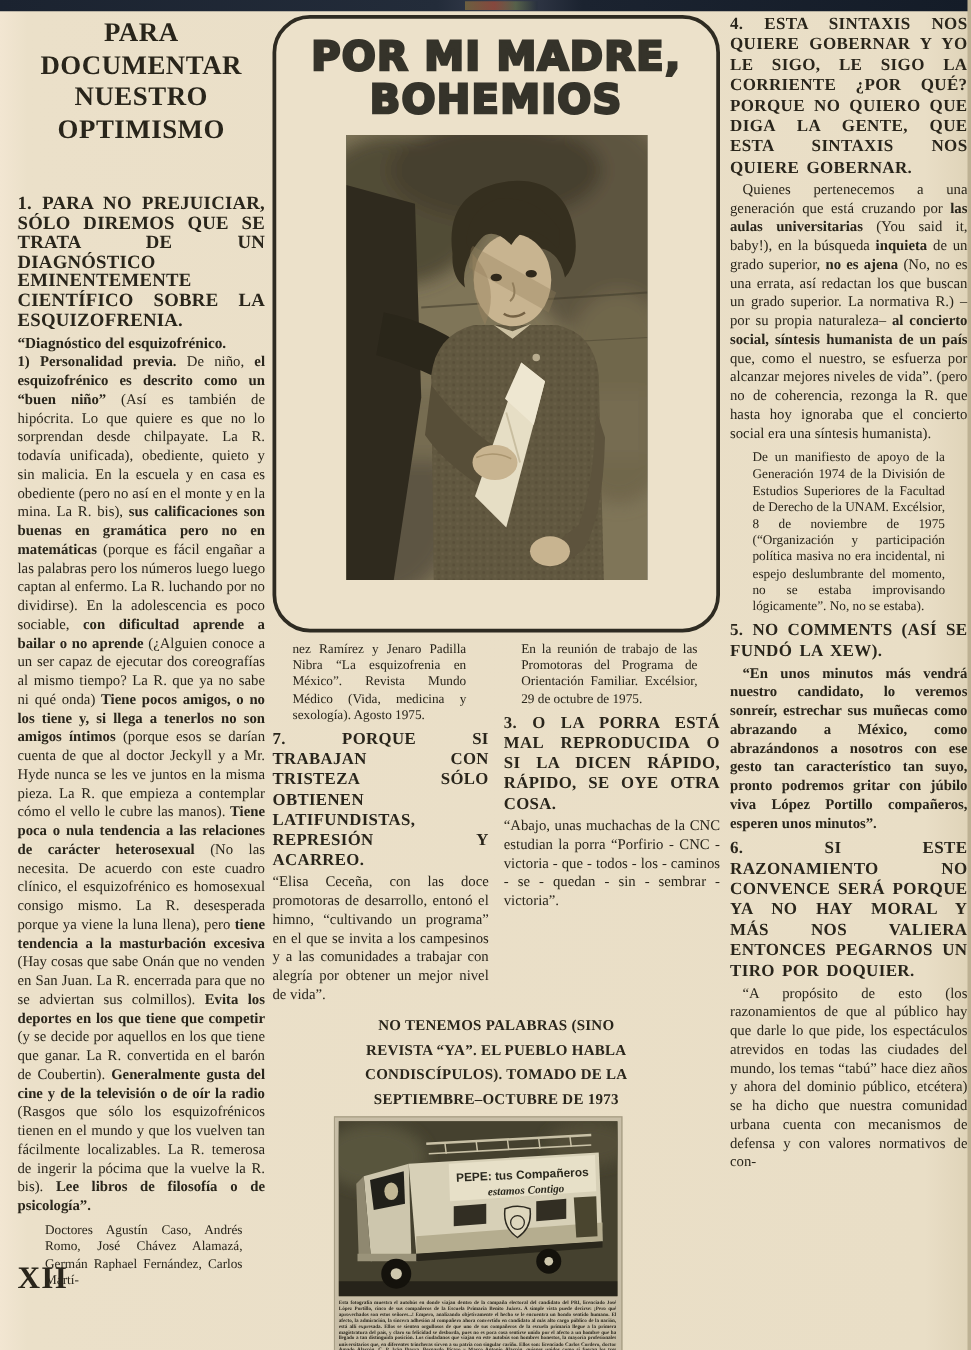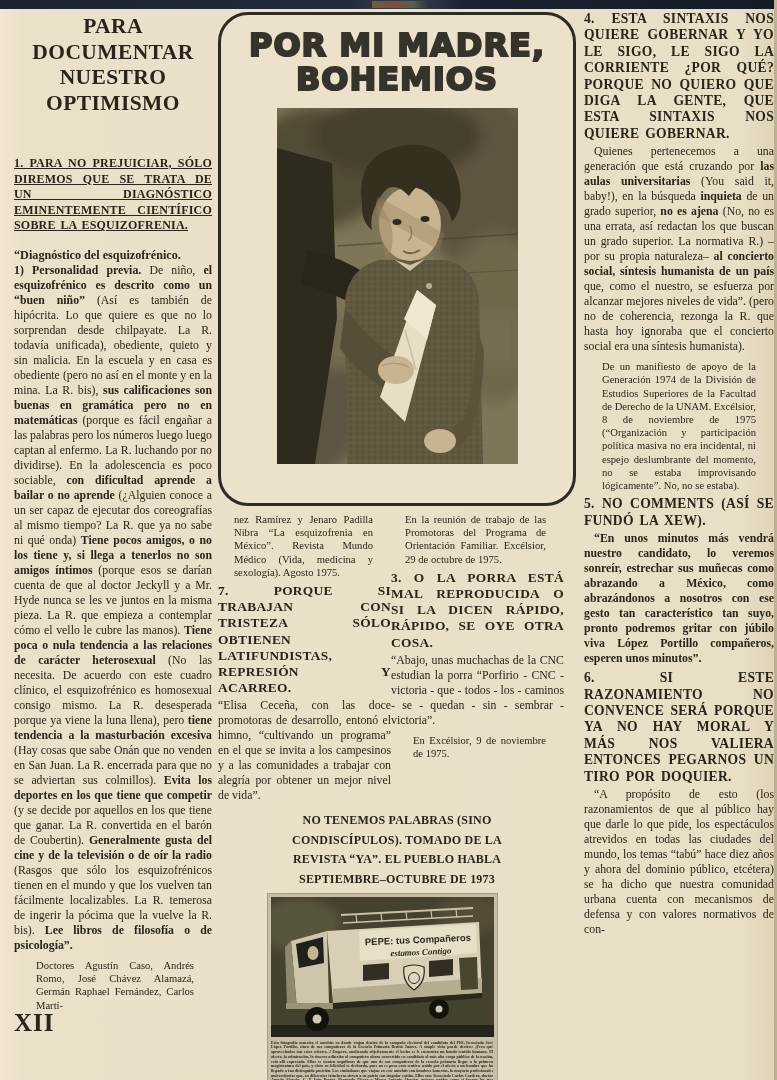--- a/index.html
+++ b/index.html
@@ -8,34 +8,34 @@
     position:relative;width:777px;height:1080px;overflow:hidden;
     background:linear-gradient(90deg,#f2e6d2 0px,#ebe0c9 22px,#e9dec6 740px,#dfd3b8 777px);
     font-family:"Liberation Serif","DejaVu Serif",serif;color:#29251b;
   }
   .top-edge{position:absolute;top:0;left:0;width:777px;height:9px;background:linear-gradient(90deg,#1b2330 0%,#232c3a 45%,#3a4050 52%,#1b2330 60%,#141c28 100%);}
   .top-edge .fleck{position:absolute;top:1px;left:372px;width:58px;height:7px;background:linear-gradient(90deg,#7b6a3f,#9a4a3a 40%,#5e6a4a 70%,#28303e);opacity:.8;}
 
   
   .col-left{position:absolute;left:14px;top:14px;width:198px;}
   .left-title{font-weight:bold;font-size:21.5px;line-height:25.5px;text-align:center;letter-spacing:.4px;margin:0 0 40px 0;}
-  .intro{font-weight:bold;font-size:12px;line-height:15.6px;text-align:justify;letter-spacing:.2px;word-spacing:1.5px;margin:0 0 14px 0;text-decoration:underline;}
+  .intro{font-weight:bold;font-size:15px;line-height:15.6px;text-align:justify;letter-spacing:.2px;word-spacing:1.5px;margin:0 0 2px 0;}
   .subhead{font-weight:bold;font-size:12.2px;line-height:15px;margin:0;}
   .runtext{font-size:11.8px;line-height:15px;text-align:justify;margin:0;}
   .runtext .bseg{font-weight:bold;}
   .credit{font-size:10.6px;line-height:13.2px;text-align:justify;margin:6px 0 0 22px;padding-right:18px;}
   .page-num{position:absolute;left:14px;top:1009px;font-weight:bold;font-size:25px;letter-spacing:1px;}
 
   
   .col-center{position:absolute;left:218px;top:12px;width:358px;}
   .feature-box{width:358px;height:494px;border:3px solid #2e2b22;border-radius:30px;background:#ece1ca;}
   .headline{margin-top:13px;text-align:center;font-family:"DejaVu Sans","Liberation Sans",sans-serif;
     font-weight:900;font-size:32px;line-height:34px;color:#35332a;-webkit-text-stroke:2.1px #35332a;letter-spacing:1px;}
   .photo-frame{width:241px;height:356px;margin:12px auto 0 auto;background:#57503c;overflow:hidden;}
-  .two-col{display:flex;margin-top:7px;}
+  .two-col{display:flex;gap:12px;margin-top:7px;}
   .sub-col{width:173px;}
   .sechead{font-weight:bold;font-size:13.4px;line-height:16.2px;text-align:justify;letter-spacing:.3px;word-spacing:2px;margin:4px 0 2px 0;}
   .body-p{font-size:11.8px;line-height:15px;text-align:justify;margin:0;}
   .body-p .bseg{font-weight:bold;}
   .banner{margin-top:8px;text-align:center;font-weight:bold;font-size:12px;line-height:19.5px;letter-spacing:.2px;}
   .clipping{margin:4px 0 0 49px;width:231px;background:#c8bea7;padding:4px 4px 2px 4px;box-shadow:0 0 0 1px #a79d84 inset;}
   .bus-frame{width:223px;height:140px;background:#45412f;}
   .bus-caption-outer{width:222px;height:46px;overflow:hidden;margin-top:3px;}
   .bus-caption{width:444px;transform:scale(.5);transform-origin:0 0;font-weight:bold;
     font-size:8.2px;line-height:9.4px;text-align:justify;color:#2a261c;margin:0;}
@@ -132,28 +132,27 @@
     <div class="two-col">
       <div class="sub-col">
         <p class="credit" style="margin-left:16px;margin-top:0;">nez Ramírez y Jenaro Padilla Nibra “La esquizofrenia en México”. Revista Mundo Médico (Vida, medicina y sexología). Agosto 1975.</p>
         <p class="sechead">7. PORQUE SI TRABAJAN CON TRISTEZA SÓLO OBTIENEN LATIFUNDISTAS, REPRESIÓN Y ACARREO.</p>
         <p class="body-p">“Elisa Ceceña, con las doce promotoras de desarrollo, entonó el himno, “cultivando un programa” en el que se invita a los campesinos y a las comunidades a trabajar con alegría por obtener un mejor nivel de vida”.</p>
       </div>
       <div class="sub-col">
         <p class="credit" style="margin-left:14px;margin-top:0;">En la reunión de trabajo de las Promotoras del Programa de Orientación Familiar. Excélsior, 29 de octubre de 1975.</p>
         <p class="sechead">3. O LA PORRA ESTÁ MAL REPRODUCIDA O SI LA DICEN RÁPIDO, RÁPIDO, SE OYE OTRA COSA.</p>
         <p class="body-p">“Abajo, unas muchachas de la CNC estudian la porra “Porfirio - CNC - victoria - que - todos - los - caminos - se - quedan - sin - sembrar - victoria”.</p>
-        <p class="credit">En Excélsior, 9 de noviembre de 1975.</p>
       </div>
     </div>
 
     <div class="banner">
       <div>NO TENEMOS PALABRAS (SINO</div>
+      <div>REVISTA “YA”. EL PUEBLO HABLA</div>
       <div>CONDISCÍPULOS). TOMADO DE LA</div>
-      <div>REVISTA “YA”. EL PUEBLO HABLA</div>
       <div>SEPTIEMBRE–OCTUBRE DE 1973</div>
     </div>
 
     <div class="clipping">
       <div class="bus-frame">
         <svg width="223" height="140" viewBox="0 0 223 140">
           <defs>
               <filter id="bblur" x="-30%" y="-30%" width="160%" height="160%">
                 <feGaussianBlur stdDeviation="5"></feGaussianBlur>
               </filter>

